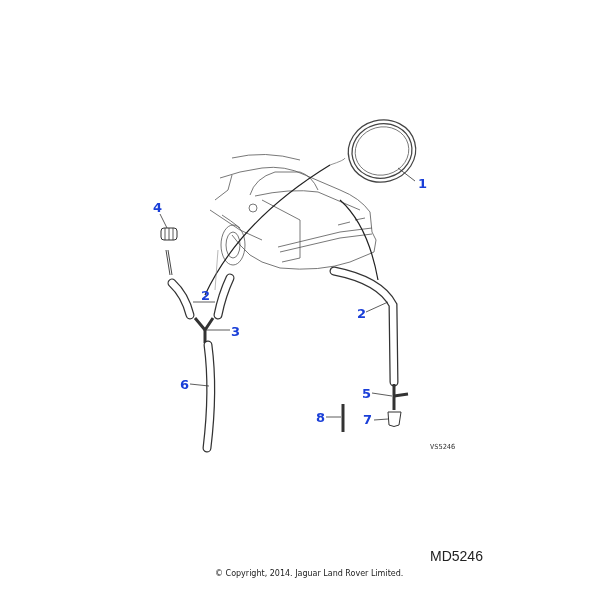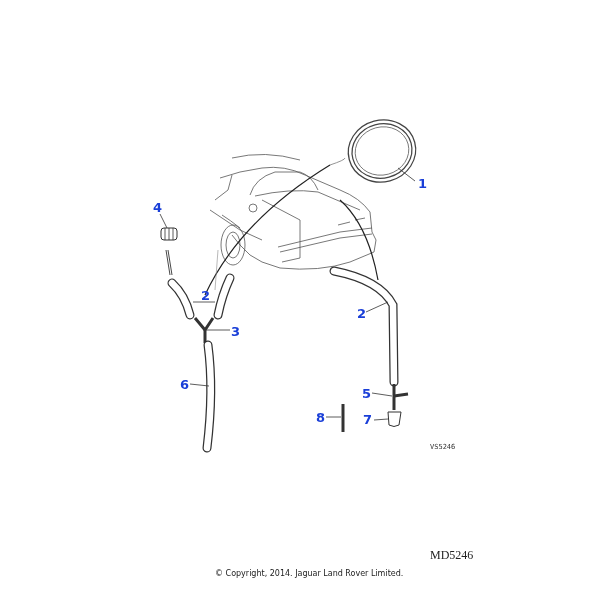--- a/index.html
+++ b/index.html
@@ -1,20 +1,20 @@
 <!DOCTYPE html>
 <html><head>
 <meta charset="utf-8">
 <style>
   html, body { margin: 0; padding: 0; background: #ffffff; }
   body { width: 600px; height: 600px; position: relative; overflow: hidden; font-family: "DejaVu Sans", sans-serif; }
   #diagram { position: absolute; left: 0; top: 0; width: 600px; height: 600px; }
   .callout { position: absolute; color: #1a3fd8; font-weight: bold; font-size: 13px; font-family: "DejaVu Sans", sans-serif; line-height: 1; }
   .ref { position: absolute; font-family: "DejaVu Sans Mono", monospace; font-size: 7px; color: #333; margin-left: 47px; }
-  .md { position: absolute; font-family: Liberation Serif, serif; font-size: 12px; color: #222; }
+  .md { position: absolute; font-family: Liberation Sans, sans-serif; font-size: 14px; color: #222; }
   .copyright { position: absolute; font-family: "DejaVu Sans", sans-serif; font-size: 8px; color: #222; }
 </style>
 </head>
 <body>
 
 <svg id="diagram" viewBox="0 0 600 600" xmlns="http://www.w3.org/2000/svg">
 
   <g fill="none" stroke="#555" stroke-width="0.8">
     <path d="M232 158 Q265 150 300 160"></path>
     <path d="M220 178 L240 172 L262 168 Q285 165 305 175 L340 190 Q360 198 370 212 L372 232 L376 240 L374 252 L350 262 Q320 272 280 268 L262 262 L250 255 L240 245 L232 235"></path>

